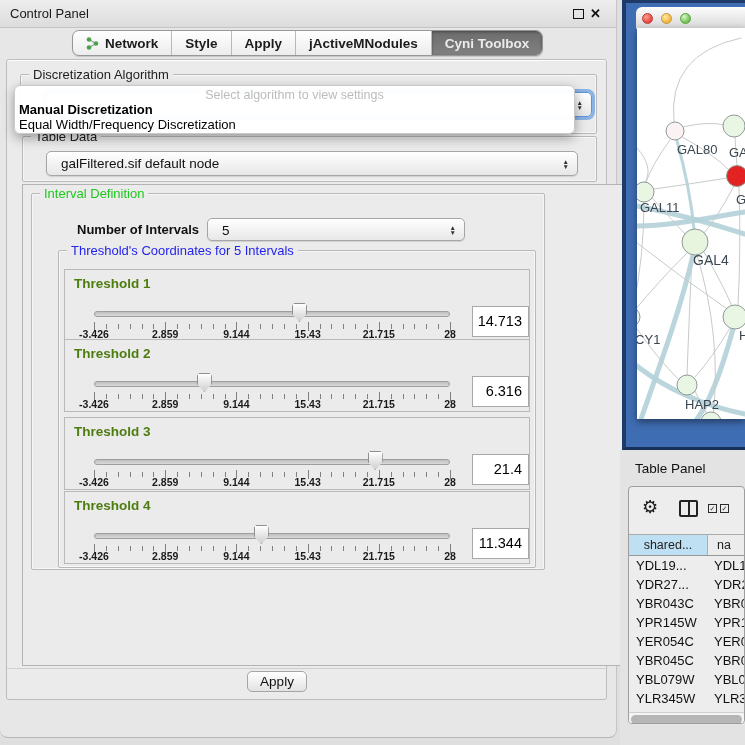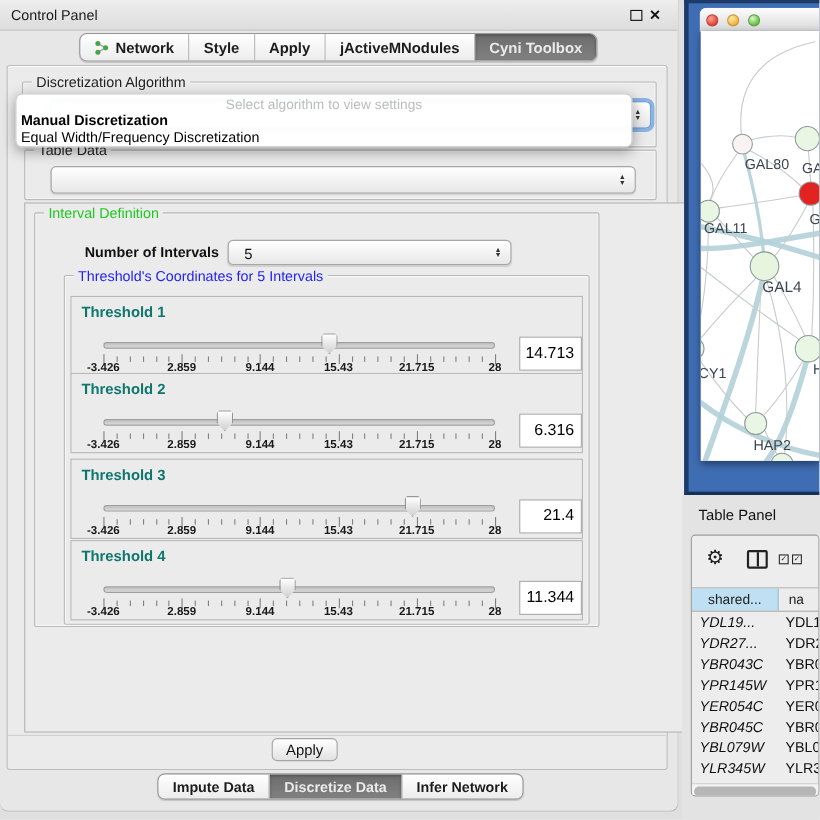--- a/index.html
+++ b/index.html
@@ -53,21 +53,21 @@
   
   #scrollpane { position:absolute; left:22px; top:184px; width:661px; height:482px; border:1px solid #b3b3b3; overflow:hidden; background:#ebebeb; }
   #vscroll { position:absolute; right:0; top:0; width:16px; height:100%; background:#f8f8f8; border-left:1px solid #dcdcdc; }
   #vscroll .thumb { position:absolute; left:2px; top:22px; width:11px; height:348px; border-radius:6px;
     background:linear-gradient(90deg,#cccccc,#b4b4b4); }
 
   .bold-label { position:absolute; font-size:13px; font-weight:bold; color:#111; white-space:nowrap; }
 
   
   .srow { position:absolute; left:5px; width:466px; height:73px; border:1px solid #b9b9b9; background:#ebebeb; }
-  .srow .slabel { position:absolute; left:9px; top:6px; font-size:13.5px; font-weight:bold; color:#0f766e; }
+  .srow .slabel { position:absolute; left:9px; top:6px; font-size:13.5px; font-weight:bold; color:#4d7c0f; }
   .track { position:absolute; left:29px; top:41px; width:356px; height:6px; border:1px solid #9e9e9e; border-radius:4px;
     background:linear-gradient(#bfbfbf,#dadada); }
   .handle { position:absolute; top:33px; width:15px; height:19px; background:linear-gradient(#ffffff,#d0d0d0);
     border:1px solid #8e8e8e; clip-path:polygon(16% 0,84% 0,100% 15%,100% 58%,50% 100%,0 58%,0 15%); }
   .ticks { position:absolute; left:29px; top:52px; width:356px; height:10px; }
   .tick { position:absolute; width:1px; background:#808080; }
   .tick.minor { top:2px; height:5px; }
   .tick.major { top:0; height:9px; }
   .tlabel { position:absolute; top:58px; width:50px; text-align:center; font-size:10.5px; font-weight:bold; color:#1a1a1a; }
   .vbox { position:absolute; left:407px; top:36px; width:57px; height:31px; background:#fff; border:1px solid #a8a8a8;
@@ -103,21 +103,21 @@
   #split-icon { position:absolute; left:50px; top:13px; width:19px; height:17px; border:2px solid #222; border-radius:2px; }
   #split-icon div { position:absolute; left:50%; top:0; width:2px; height:100%; background:#222; transform:translateX(-50%); }
   #check-icons { position:absolute; left:79px; top:17px; display:flex; gap:3px; }
   .cbx { width:9px; height:9px; border:1.4px solid #2a2a2a; font-size:7px; line-height:7px; text-align:center; color:#2a2a2a; }
   #tbl-header { position:absolute; left:0; top:47px; width:100%; height:22px; display:flex; border-top:1px solid #aaa; border-bottom:1px solid #999; }
   #th1 { width:79px; background:var(--hdrblue); border-right:1px solid #93b6c9; font-size:12.5px; color:#222;
     text-align:center; line-height:20px; }
   #th2 { flex:1; background:#ececec; font-size:12.5px; color:#222; padding-left:9px; line-height:20px; }
   #tbl-rows { position:absolute; left:0; top:69px; width:100%; }
   .trow { height:19px; display:flex; font-size:13px; color:#111; }
-  .tc1 { width:79px; padding-left:7px; line-height:19px; white-space:nowrap; overflow:hidden;font-style:italic; }
+  .tc1 { width:79px; padding-left:7px; line-height:19px; white-space:nowrap; overflow:hidden; }
   .tc2 { flex:1; padding-left:6px; line-height:19px; white-space:nowrap; overflow:hidden; }
   #hscroll { position:absolute; left:0; top:225px; width:100%; height:13px; background:#f4f4f4; border-top:1px solid #cfcfcf; }
   #hscroll .thumb { position:absolute; left:2px; top:2px; right:2px; height:9px; border-radius:5px; background:#b6b6b6; }
 </style>
 </head>
 <body>
 
 <div id="stage">
 
   <div id="control-panel">
@@ -163,20 +163,21 @@
     <div id="algo-popup">
       <div id="popup-prompt">Select algorithm to view settings</div>
       <div class="popup-opt" style="top:16px;font-weight:bold;">Manual Discretization</div>
       <div class="popup-opt" style="top:31px;">Equal Width/Frequency Discretization</div>
     </div>
 
     <div class="group" style="left:22px;top:136px;width:575px;height:46px;">
       <span class="gtitle">Table Data</span>
     </div>
     <div class="combo" style="left:46px;top:151px;width:532px;height:25px;">
+      <span class="val">galFiltered.sif default node</span>
       <span class="stepper">▲<br>▼</span>
     </div>
 
     <div id="scrollpane">
       <div class="group" style="left:8px;top:8px;width:514px;height:377px;">
         <span class="gtitle green" style="background:#ebebeb;">Interval Definition</span>
         <span class="bold-label" style="left:45px;top:28px;">Number of Intervals</span>
         <div class="combo" style="left:175px;top:24px;width:258px;height:23px;">
           <span class="val">5</span>
           <span class="stepper">▲<br>▼</span>
@@ -370,31 +371,20 @@
 
 
       <div id="vscroll">
           <div class="thumb"></div>
         </div>
     </div>
 
     <div id="apply-divider"></div>
     <div id="apply-btn">Apply</div>
 
-    <div id="bottom-tabs" class="segbar">
-        <div class="seg">
-          <span>Impute Data</span>
-        </div>
-        <div class="seg sel">
-          <span>Discretize Data</span>
-        </div>
-        <div class="seg">
-          <span>Infer Network</span>
-        </div>
-      </div>
   </div>
 
   <div id="net-window">
     <div id="net-titlebar">
       <div class="light" id="light-red"></div>
       <div class="light" id="light-yellow"></div>
       <div class="light" id="light-green"></div>
     </div>
     <div id="net-canvas"><svg width="108" height="391" viewBox="0 0 108 391">
           <path d="M 0,178 C 30,184 70,194 108,206" fill="none" stroke="#b2d1d8" stroke-width="5" stroke-opacity="0.9" stroke-linecap="round"></path>

